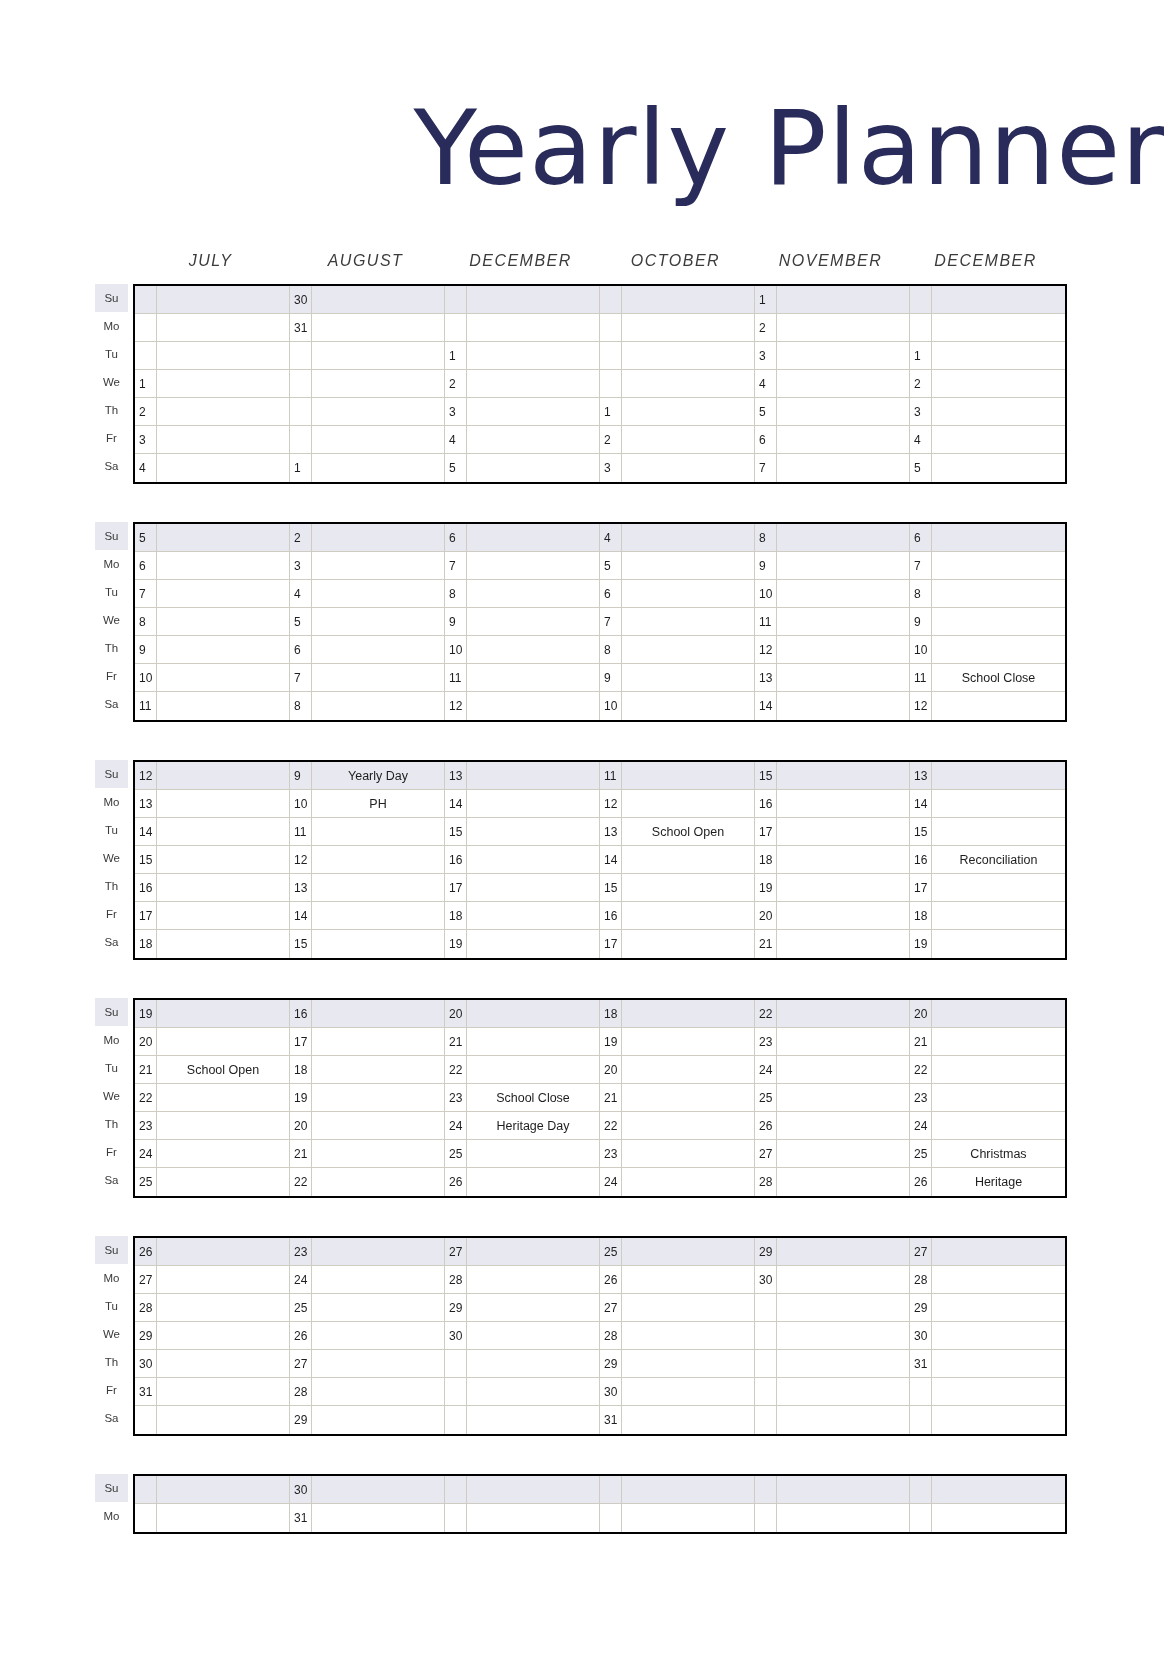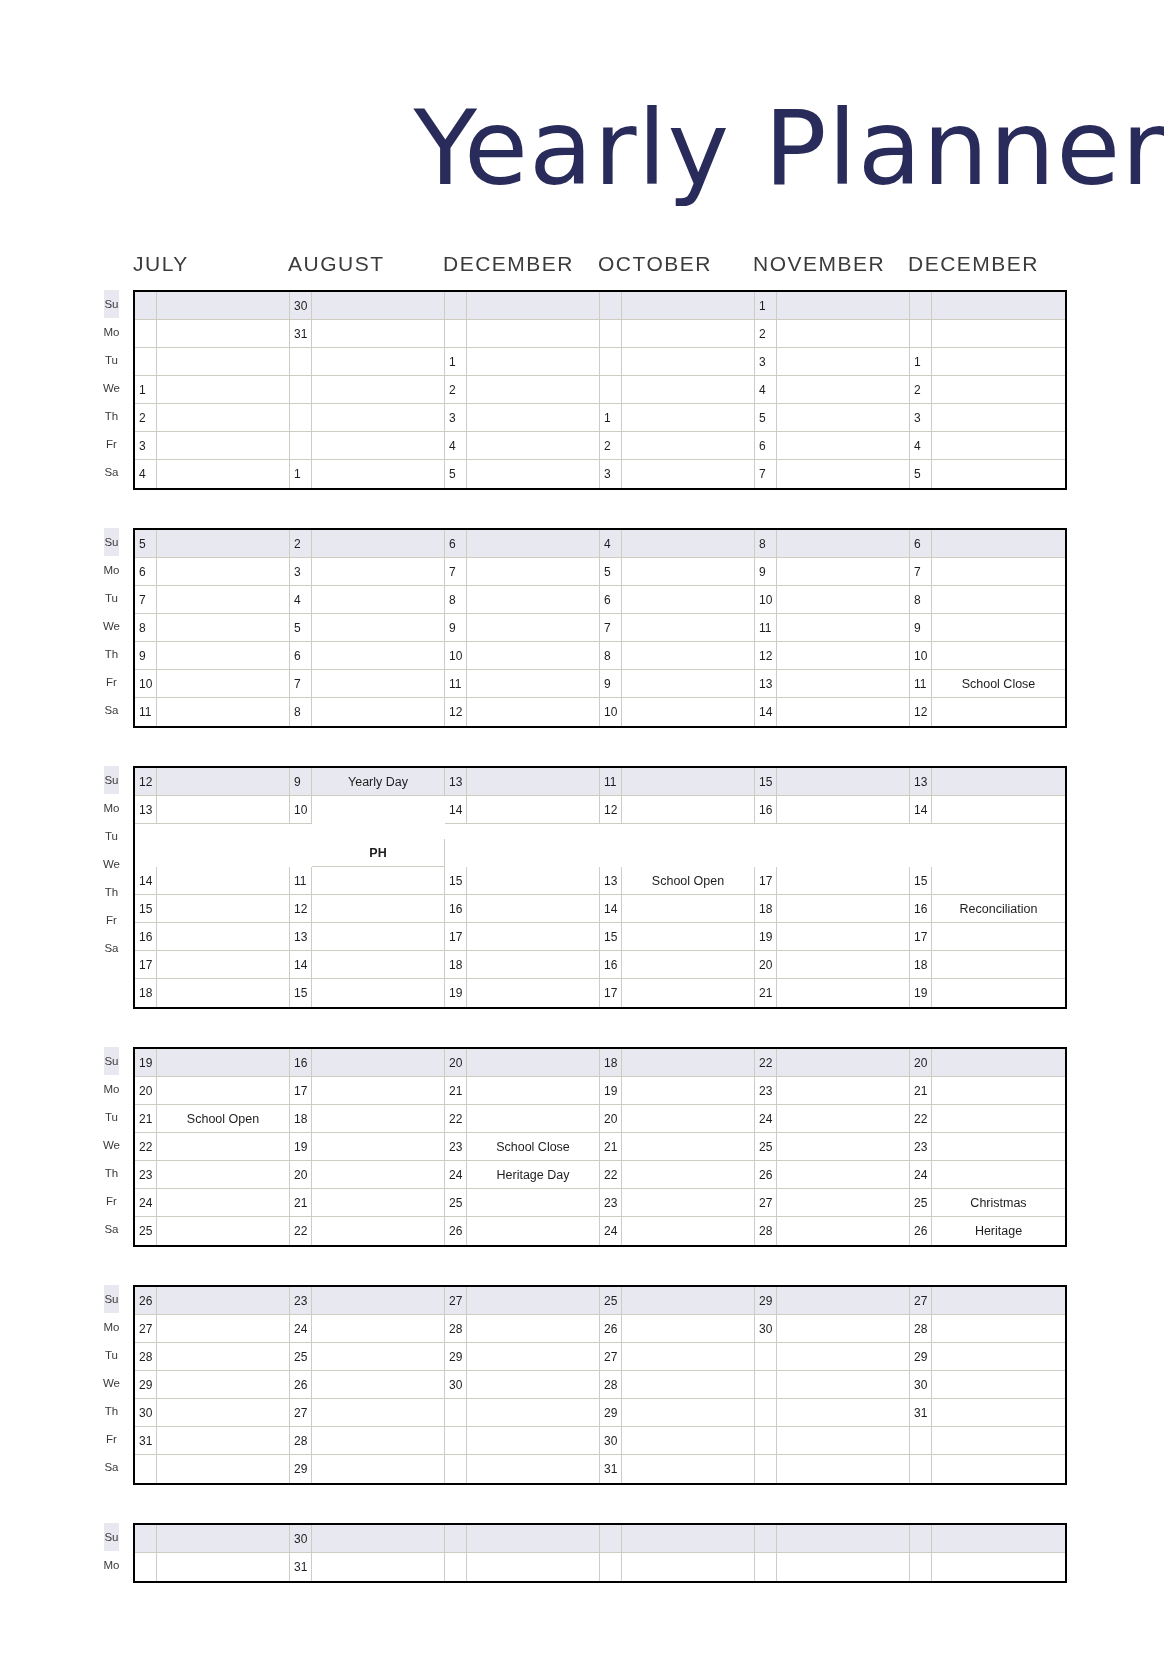--- a/index.html
+++ b/index.html
@@ -9,44 +9,45 @@
   }
   .title{
     margin:78px 0 0 0;text-align:right;
     font-family:"DejaVu Sans",sans-serif;font-weight:400;
     font-size:104px;line-height:1.35;color:#292c5a;letter-spacing:1px;
   }
   .month-headers{
     display:flex;margin:34px 0 14px 133px;width:930px;
   }
   .month-headers span{
-    width:155px;text-align:left;font-size:21px;letter-spacing:1.5px;
+    width:155px;text-align:center;font-size:16px;letter-spacing:1.5px;
     color:#3b3b3b;
+    font-style:italic;
   }
   #calendar{margin-left:95px;}
   .block{display:flex;margin-bottom:38px;}
-  .labels{width:33px;margin-right:5px;display:flex;flex-direction:column;align-items:center;}
+  .labels{width:33px;margin-right:5px;display:flex;flex-direction:column;}
   .labels .day{
     height:28px;display:flex;align-items:center;justify-content:center;
     font-size:11.5px;color:#3a3a3a;
   }
   .labels .day.sun{background:#e8e8f1;}
   .grid{
     display:grid;grid-template-columns:repeat(6,22px 133px);
     border:2px solid #000000;background:#ffffff;
   }
   .cell{
     height:28px;box-sizing:border-box;
     border-right:1px solid #cfccc1;border-bottom:1px solid #cfccc1;
     display:flex;align-items:center;font-size:12px;
   }
   .cell.date{padding-left:4px;}
   .cell.note{justify-content:center;font-size:12.5px;}
   .cell.sun{background:#e8e8f1;}
-  .cell.bold{font-weight:bold;margin-top:43px;}
+  .cell.bold{font-weight:normal;}
   .grid .cell:nth-child(12n){border-right:none;}
   .grid .cell.last-row{border-bottom:none;}
 </style>
 </head>
 <body>
 
 <h1 class="title">Yearly Planner</h1>
 
 <div class="month-headers">
   <span>JULY</span>

